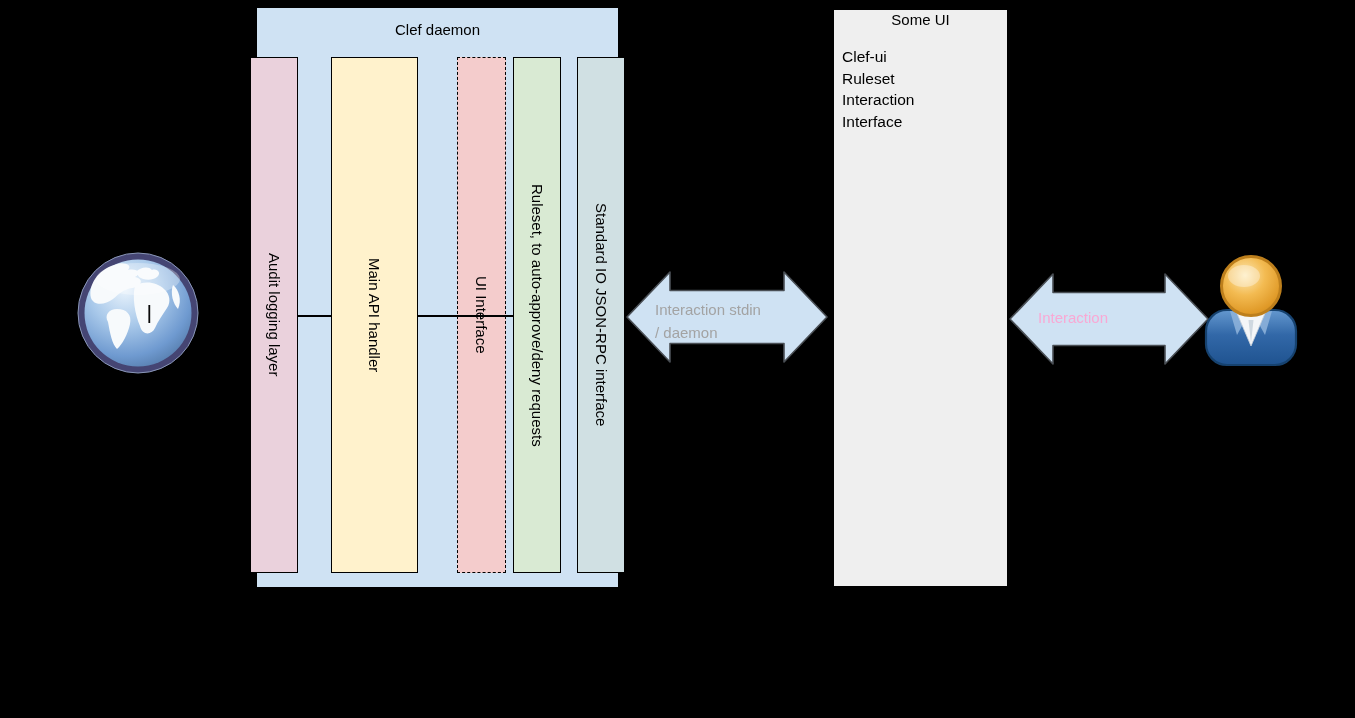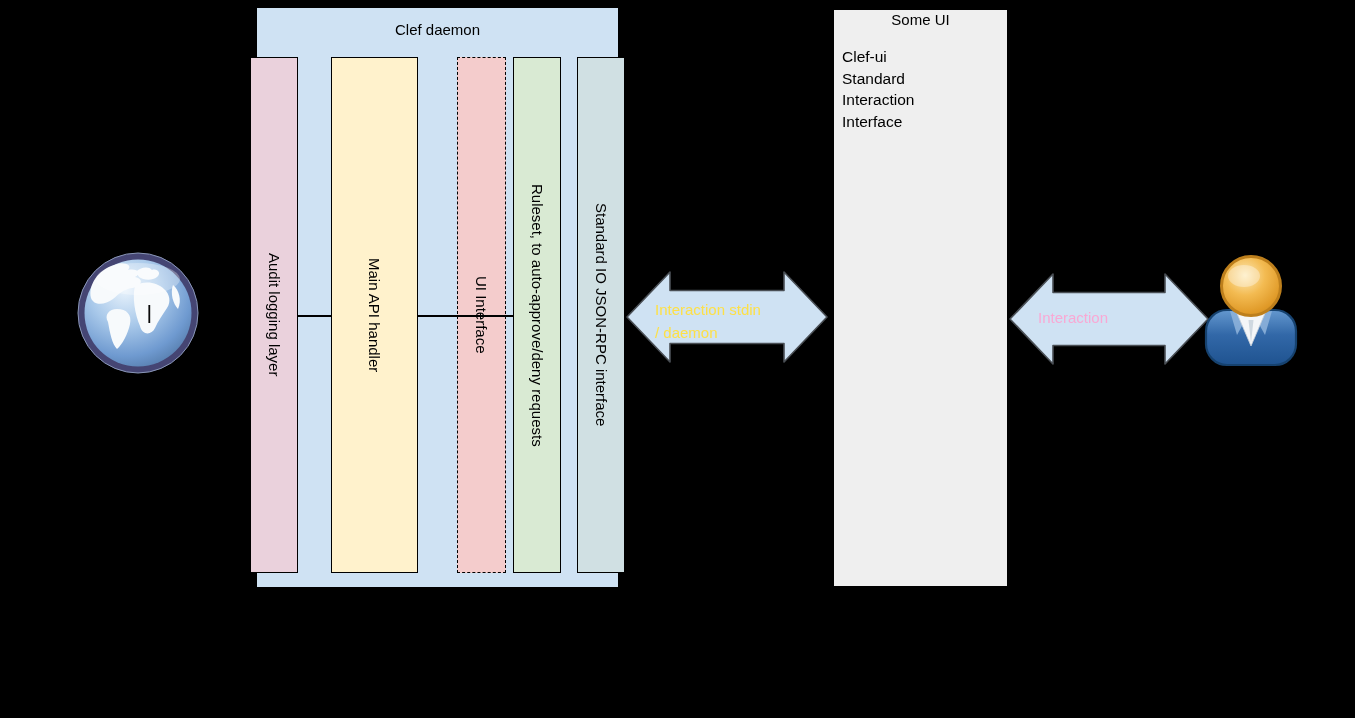--- a/index.html
+++ b/index.html
@@ -62,21 +62,21 @@
     font-size: 15.5px; line-height: 21.6px;
   }
   #someui-list span { display: block; }
 
   
   #arrow1-svg { left: 620px; top: 266px; }
   #arrow2-svg { left: 1004px; top: 268px; }
   .arrow-shape polygon { stroke: #4a4f55; stroke-width: 1.6; stroke-linejoin: round; }
   #arrow1-label {
     left: 655px; top: 299px; width: 165px;
-    font-size: 15px; line-height: 22.5px; color: #fde047;
+    font-size: 15px; line-height: 22.5px; color: #a3a3a3;
   }
   #arrow2-label {
     left: 1038px; top: 308px; width: 150px;
     font-size: 15px; line-height: 19px; color: #f9a8d4;
   }
 
   
   #globe-icon { left: 75px; top: 250px; }
   #user-icon  { left: 1196px; top: 252px; }
 </style>
@@ -134,21 +134,21 @@
   </svg>
   <div id="arrow1-label" class="abs">
     <span style="display:block">Interaction stdin</span>
     <span style="display:block">/ daemon</span>
   </div>
 
   <div id="someui-box" class="abs" style="background-color: rgb(239, 239, 239);"></div>
   <div id="someui-title" class="abs">Some UI</div>
   <div id="someui-list" class="abs">
     <span>Clef-ui</span>
-    <span>Standard</span>
+    <span>Ruleset</span>
     <span>Interaction</span>
     <span>Interface</span>
   </div>
 
   <svg id="arrow2-svg" class="abs arrow-shape" width="211" height="102" viewBox="0 0 211 102">
     <polygon points="6,51 49,6 49,24.5 161,24.5 161,6 204,51 161,96 161,77.5 49,77.5 49,96" fill="#cfe2f3"></polygon>
   </svg>
   <div id="arrow2-label" class="abs">
     <span style="display:block">Interaction</span>
   </div>

